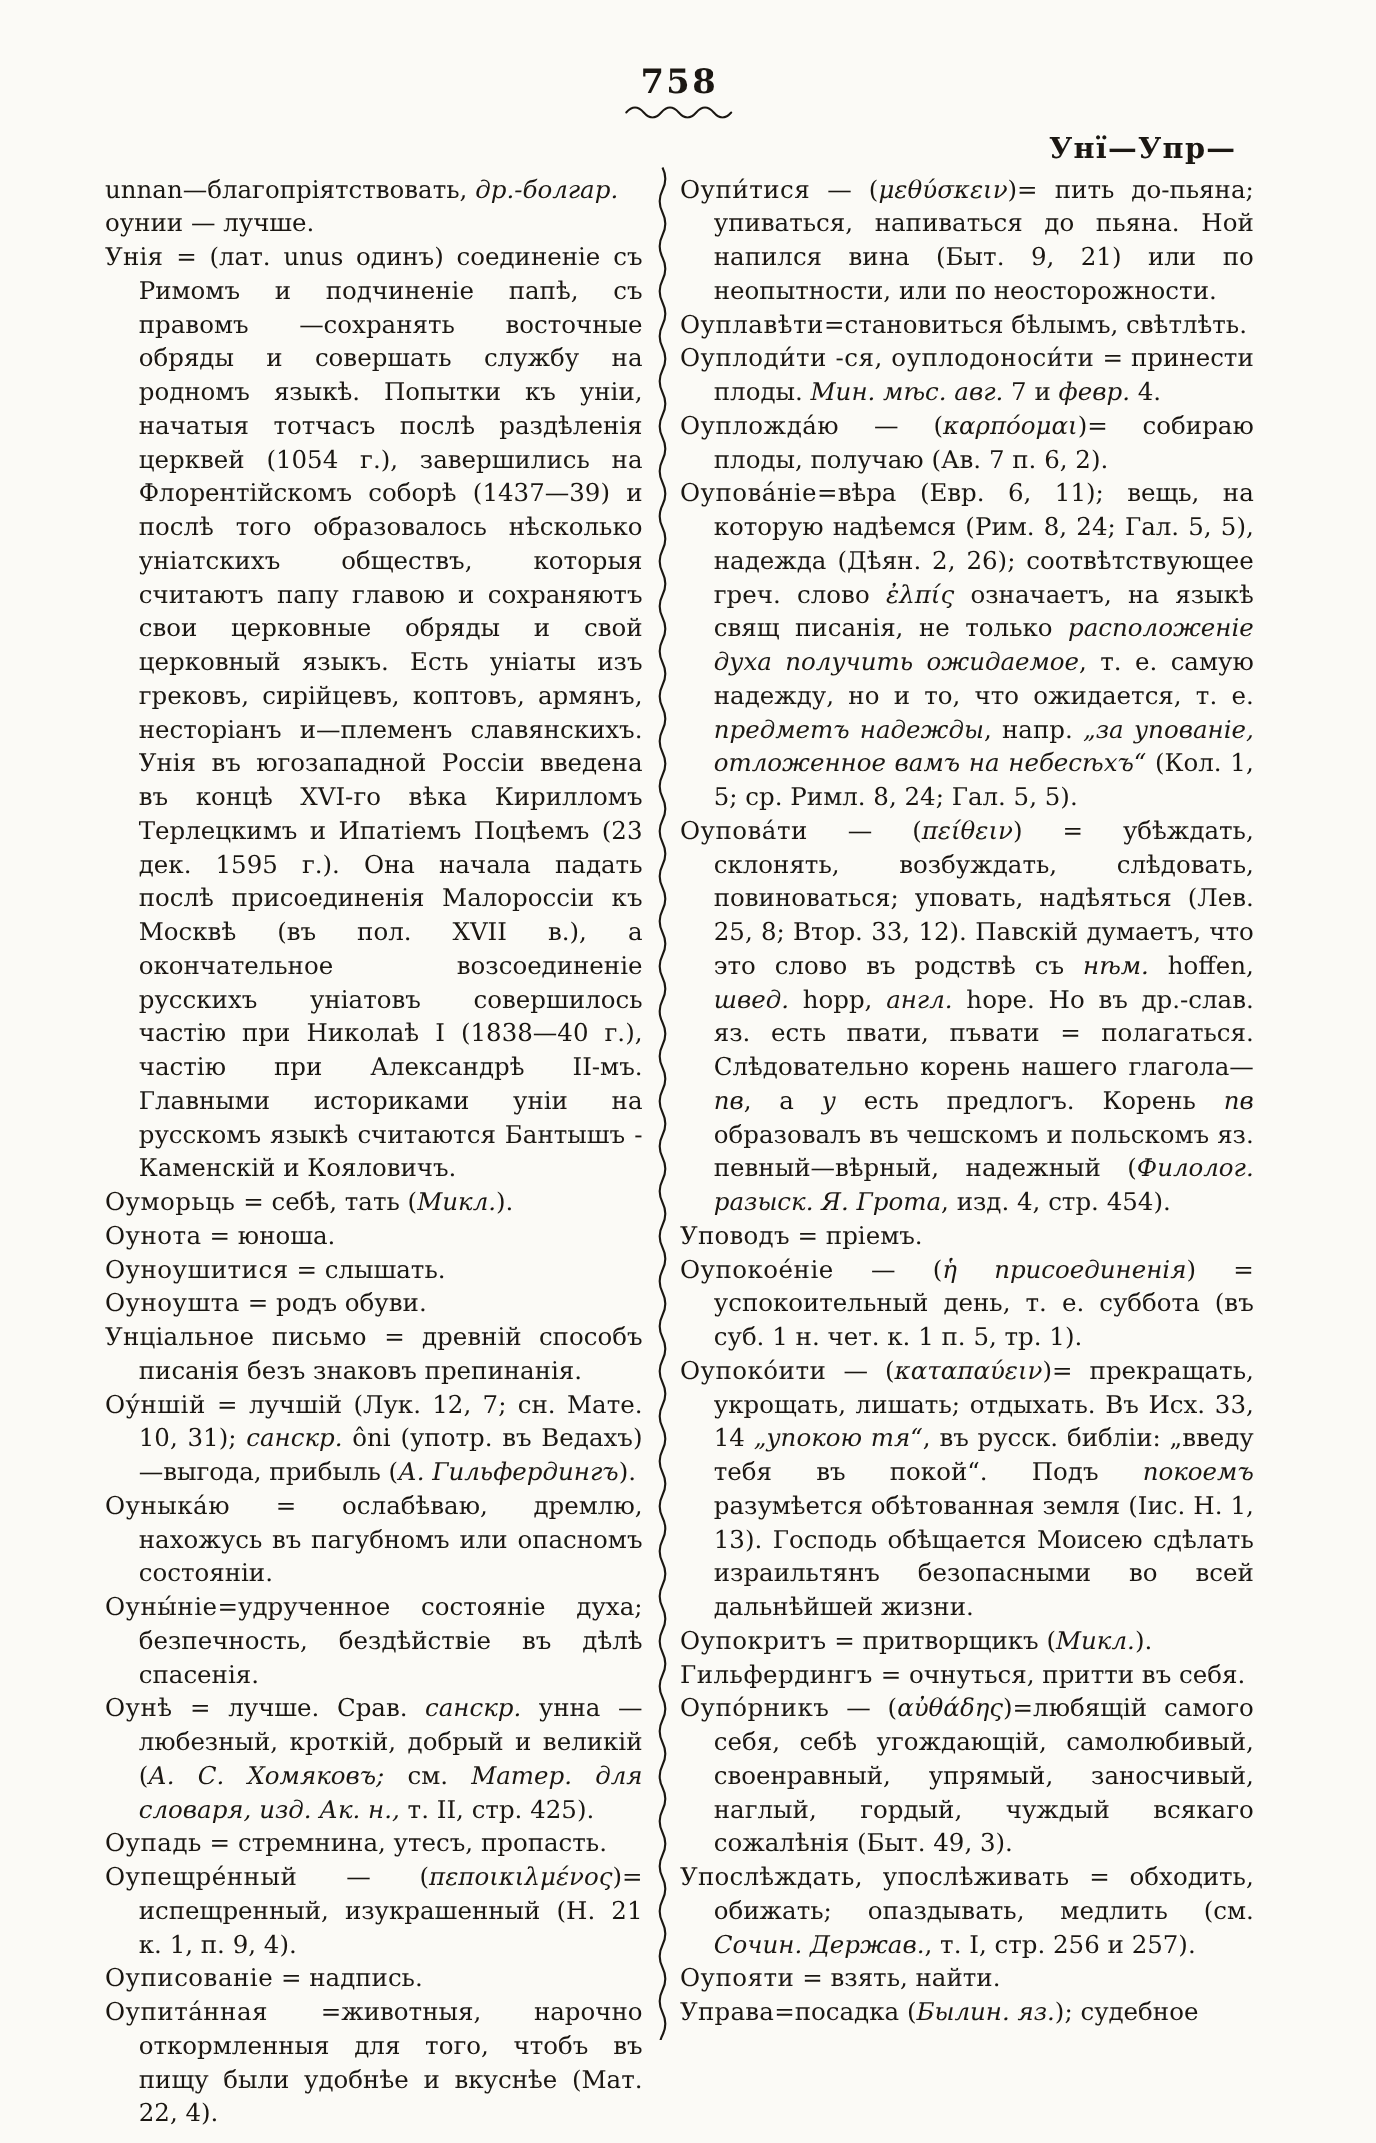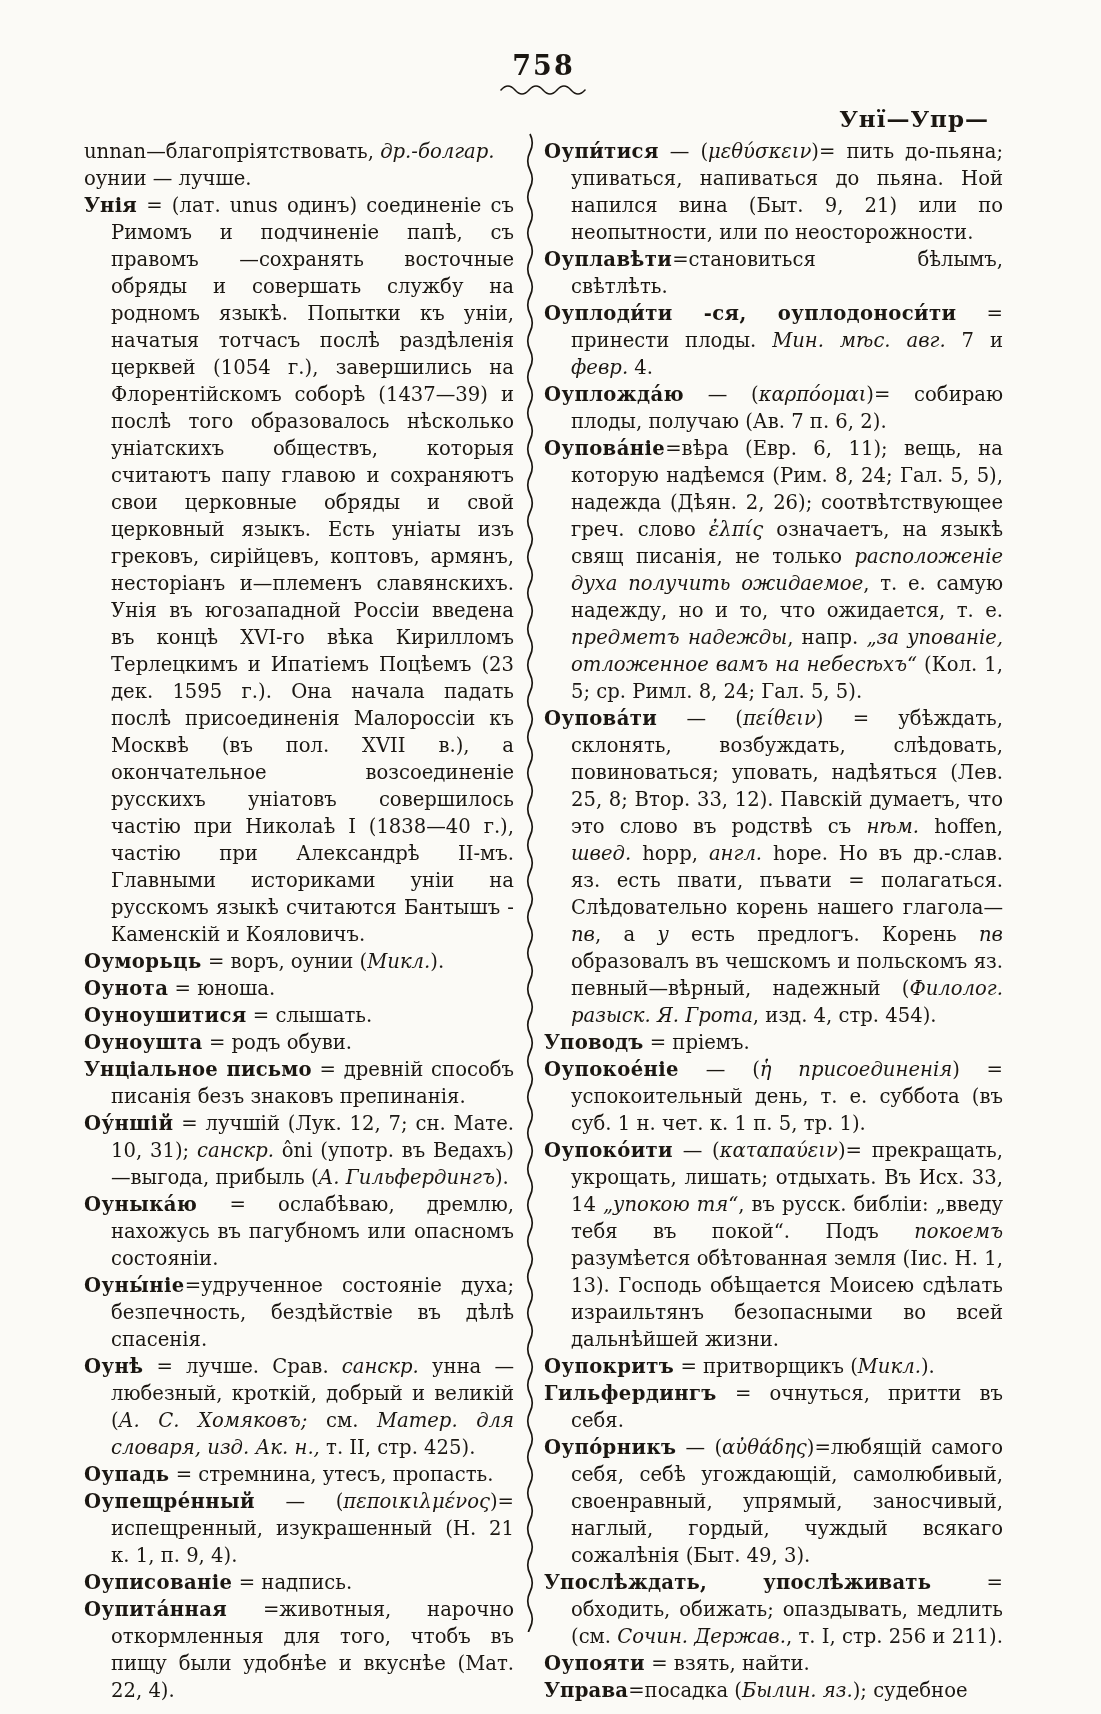--- a/index.html
+++ b/index.html
@@ -14,21 +14,21 @@
   .flourish{display:block;margin:4px auto 0;}
   .guides{display:flex;justify-content:flex-end;margin:10px 14px 6px 28px;font-size:23px;font-weight:700;letter-spacing:1px;}
   .guide{font-family:"DejaVu Serif",serif;}
   .cols{display:flex;align-items:stretch;}
   .col{font-size:19.6px;line-height:27px;text-align:justify;}
   .col-left{flex:0 0 430px;}
   .col-right{flex:1 1 auto;}
   .sep{flex:0 0 30px;position:relative;}
   .sep svg{position:absolute;left:11px;top:-6px;}
   .entry{padding-left:27px;text-indent:-27px;}
-  .head{font-weight:700;}
+  .head{font-weight:400;}
   .head-slavonic{letter-spacing:.4px;}
   .head-russian{letter-spacing:.2px;}
   .it,.gr{font-style:italic;}
 </style>
 </head>
 <body>
 
 <div class="page">
   <div class="page-head">
     <div class="page-number">758</div>
@@ -43,21 +43,21 @@
   </div>
 
   <div class="cols">
     <div class="col col-left" id="col-left">
   <div class="entry"><span class="head"></span><span class="body"><span>unnan—благопріятствовать, </span><span class="it">др.-болгар.</span></span></div>
 
   <div class="entry"><span class="head"></span><span class="body"><span>оунии — лучше.</span></span></div>
 
   <div class="entry"><span class="head head-russian">Унія</span><span class="body"><span> = (лат. unus одинъ) соединеніе съ Римомъ и подчиненіе папѣ, съ правомъ —сохранять восточные обряды и совершать службу на родномъ языкѣ. Попытки къ уніи, начатыя тотчасъ послѣ раздѣленія церквей (1054 г.), завершились на Флорентійскомъ соборѣ (1437—39) и послѣ того образовалось нѣсколько уніатскихъ обществъ, которыя считаютъ папу главою и сохраняютъ свои церковные обряды и свой церковный языкъ. Есть уніаты изъ грековъ, сирійцевъ, коптовъ, армянъ, несторіанъ и—племенъ славянскихъ. Унія въ югозападной Россіи введена въ концѣ XVI-го вѣка Кирилломъ Терлецкимъ и Ипатіемъ Поцѣемъ (23 дек. 1595 г.). Она начала падать послѣ присоединенія Малороссіи къ Москвѣ (въ пол. XVII в.), а окончательное возсоединеніе русскихъ уніатовъ совершилось частію при Николаѣ I (1838—40 г.), частію при Александрѣ II-мъ. Главными историками уніи на русскомъ языкѣ считаются Бантышъ - Каменскій и Кояловичъ.</span></span></div>
 
-  <div class="entry"><span class="head head-slavonic">Оуморьць</span><span class="body"><span> = воръ, оунии (</span><span class="it">Микл.</span><span>).</span></span></div>
+  <div class="entry"><span class="head head-slavonic">Оуморьць</span><span class="body"><span> = себѣ, тать (</span><span class="it">Микл.</span><span>).</span></span></div>
 
   <div class="entry"><span class="head head-slavonic">Оунота</span><span class="body"><span> = юноша.</span></span></div>
 
   <div class="entry"><span class="head head-slavonic">Оуноушитися</span><span class="body"><span> = слышать.</span></span></div>
 
   <div class="entry"><span class="head head-slavonic">Оуноушта</span><span class="body"><span> = родъ обуви.</span></span></div>
 
   <div class="entry"><span class="head head-russian">Унціальное письмо</span><span class="body"><span> = древній способъ писанія безъ знаковъ препинанія.</span></span></div>
 
   <div class="entry"><span class="head head-slavonic">Оу́ншій</span><span class="body"><span> = лучшій (Лук. 12, 7; сн. Мате. 10, 31); </span><span class="it">санскр.</span><span> ôni (употр. въ Ведахъ)—выгода, прибыль (</span><span class="it">А. Гильфердингъ</span><span>).</span></span></div>
@@ -102,20 +102,20 @@
   <div class="entry"><span class="head head-slavonic">Оупокое́ніе</span><span class="body"><span> — (</span><span class="gr">ἡ присоединенія</span><span>) = успокоительный день, т. е. суббота (въ суб. 1 н. чет. к. 1 п. 5, тр. 1).</span></span></div>
 
   <div class="entry"><span class="head head-slavonic">Оупоко́ити</span><span class="body"><span> — (</span><span class="gr">καταπαύειν</span><span>)= прекращать, укрощать, лишать; отдыхать. Въ Исх. 33, 14 </span><span class="it">„упокою тя“</span><span>, въ русск. библіи: „введу тебя въ покой“. Подъ </span><span class="it">покоемъ</span><span> разумѣется обѣтованная земля (Іис. Н. 1, 13). Господь обѣщается Моисею сдѣлать израильтянъ безопасными во всей дальнѣйшей жизни.</span></span></div>
 
   <div class="entry"><span class="head head-slavonic">Оупокритъ</span><span class="body"><span> = притворщикъ (</span><span class="it">Микл.</span><span>).</span></span></div>
 
   <div class="entry"><span class="head head-slavonic">Гильфердингъ</span><span class="body"><span> = очнуться, притти въ себя.</span></span></div>
 
   <div class="entry"><span class="head head-slavonic">Оупо́рникъ</span><span class="body"><span> — (</span><span class="gr">αὐθάδης</span><span>)=любящій самого себя, себѣ угождающій, самолюбивый, своенравный, упрямый, заносчивый, наглый, гордый, чуждый всякаго сожалѣнія (Быт. 49, 3).</span></span></div>
 
-  <div class="entry"><span class="head head-russian">Упослѣждать, упослѣживать</span><span class="body"><span> = обходить, обижать; опаздывать, медлить (см. </span><span class="it">Сочин. Держав.</span><span>, т. I, стр. 256 и 211).</span></span></div>
+  <div class="entry"><span class="head head-russian">Упослѣждать, упослѣживать</span><span class="body"><span> = обходить, обижать; опаздывать, медлить (см. </span><span class="it">Сочин. Держав.</span><span>, т. I, стр. 256 и 257).</span></span></div>
 
   <div class="entry"><span class="head head-slavonic">Оупояти</span><span class="body"><span> = взять, найти.</span></span></div>
 
   <div class="entry"><span class="head head-russian">Управа</span><span class="body"><span>=посадка (</span><span class="it">Былин. яз.</span><span>); судебное</span></span></div>
 </div>
   </div>
 </div>
 
 </body></html>

